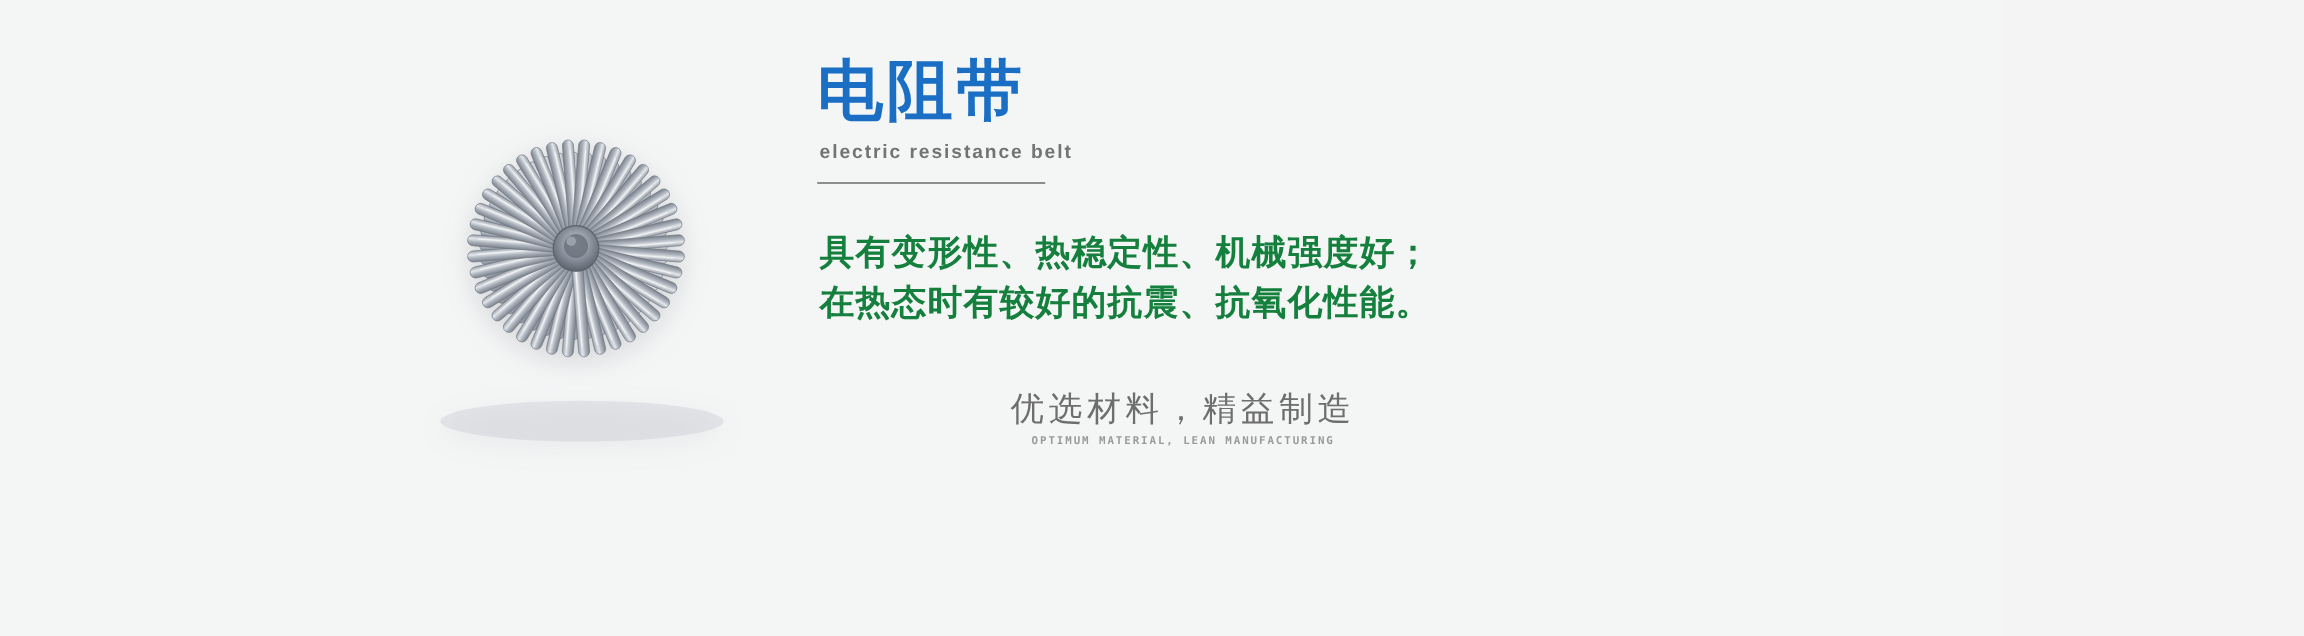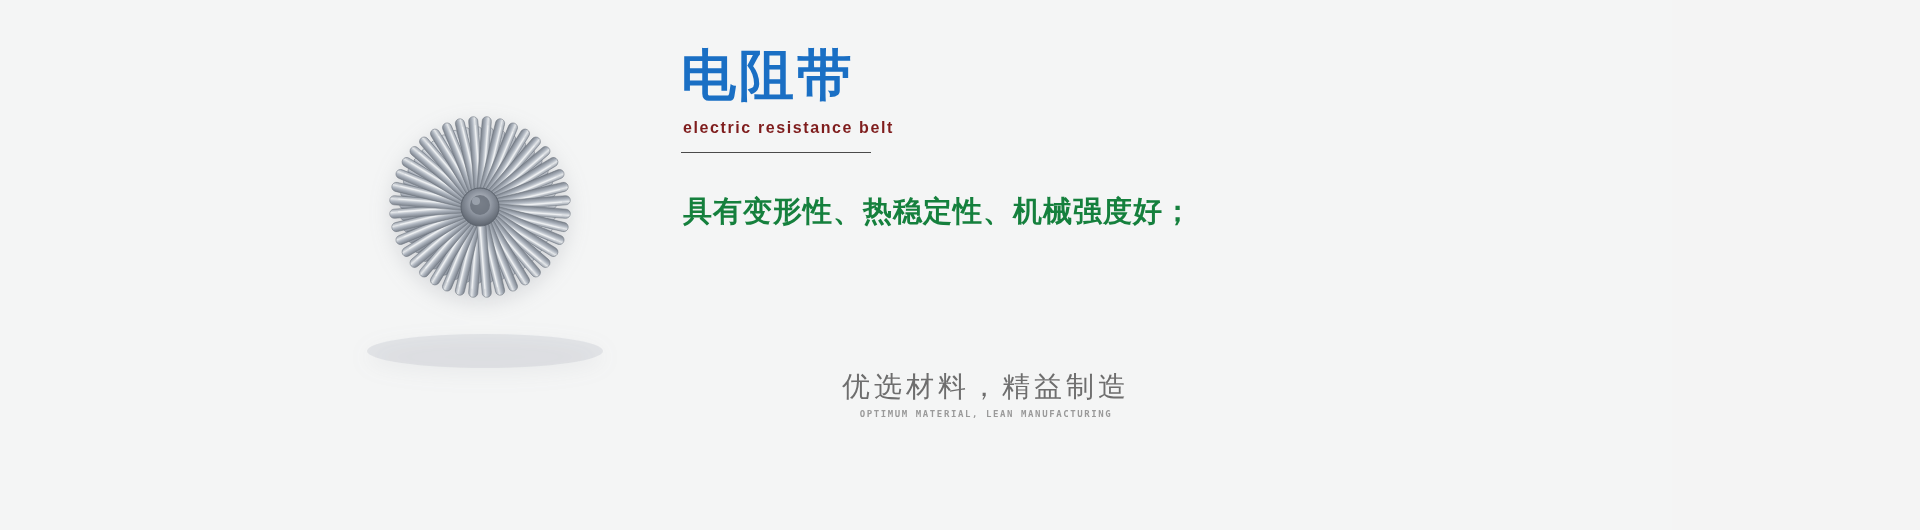--- a/index.html
+++ b/index.html
@@ -58,21 +58,21 @@
     white-space: nowrap;
   }
 
   .title-en {
     position: absolute;
     left: 2px;
     top: 118px;
     font-size: 16px;
     line-height: 20px;
     font-weight: 700;
-    color: #7f1d1d;
+    color: #737373;
     letter-spacing: 1.6px;
     white-space: nowrap;
   }
 
   .divider {
     position: absolute;
     left: 0;
     top: 152px;
     width: 190px;
     height: 1px;
@@ -94,21 +94,20 @@
     white-space: nowrap;
   }
 
   
   .slogan {
     position: absolute;
     left: 95px;
     top: 322px;
     width: 420px;
     text-align: center;
-    margin-top: 46px;
   }
   .slogan-zh {
     font-size: 28px;
     line-height: 38px;
     font-weight: 500;
     color: #6e6e6e;
     letter-spacing: 4px;
     white-space: nowrap;
   }
   .slogan-en {
@@ -417,20 +416,21 @@
   <div class="content">
 
     <div class="title-zh">电阻带</div>
 
     <div class="title-en">electric resistance belt</div>
 
     <div class="divider"></div>
 
     <div class="body-copy">
       <div class="body-line">具有变形性、热稳定性、机械强度好；</div>
+      <div class="body-line">在热态时有较好的抗震、抗氧化性能。</div>
     </div>
 
     <div class="slogan">
       <div class="slogan-zh">优选材料，精益制造</div>
       <div class="slogan-en">OPTIMUM MATERIAL, LEAN MANUFACTURING</div>
     </div>
 
   </div>
 </div>
 

